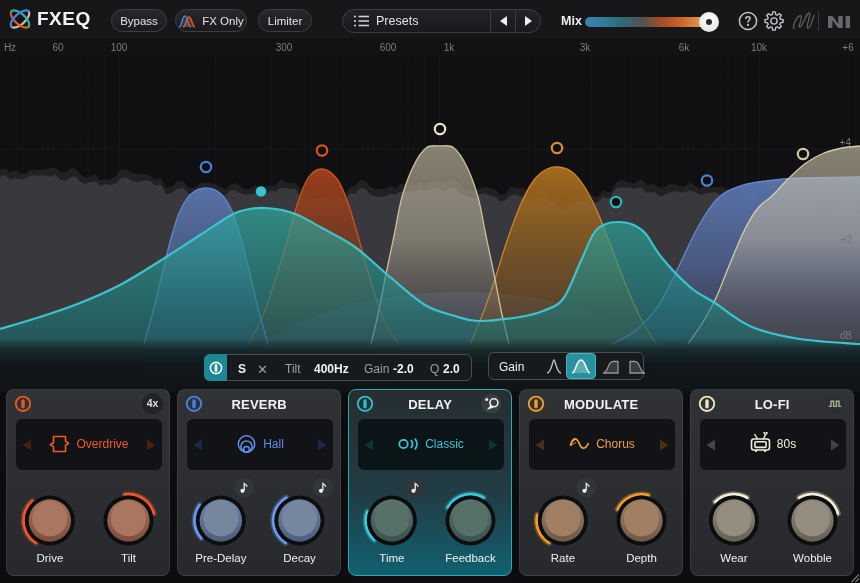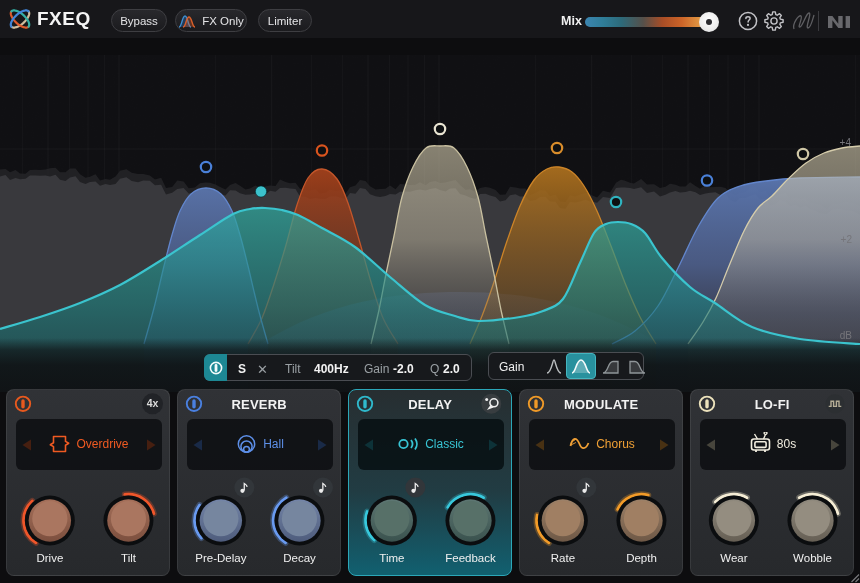--- a/index.html
+++ b/index.html
@@ -63,20 +63,47 @@
 <path d="M4.45,19.70L3.94,18.79L3.77,17.63L3.96,16.25L4.50,14.71L5.36,13.06L6.51,11.37L7.92,9.71L9.52,8.14L11.25,6.71L13.06,5.49L14.85,4.51L16.58,3.83L18.17,3.45L19.56,3.41L20.70,3.70L21.55,4.30" stroke="#4285d8"></path>
 </g>
       </svg>
 <div id="brand">FXEQ</div>
 <div class="pill" style="left:111px;width:56px">Bypass</div>
 <div class="pill" style="left:175px;width:72px"><svg width="18" height="14" viewBox="0 0 18 14" style="margin-right:6px">
 <path d="M1,13 C4,13 4,2 7,2 C10,2 10,13 13,13" fill="rgba(40,110,190,0.35)" stroke="#3f8fd0" stroke-width="1.4"></path>
 <path d="M5,13 C8,13 8,3 11,3 C14,3 14,13 17,13" fill="rgba(210,90,40,0.35)" stroke="#d95f2a" stroke-width="1.4"></path>
 </svg>FX Only</div>
 <div class="pill" style="left:258px;width:54px">Limiter</div>
+<div id="presets">
+ <svg width="15" height="12" viewBox="0 0 15 12" style="margin:0 7px 0 11px">
+  <g stroke="#cfcfcf" stroke-width="1.6">
+            <line x1="4.5" y1="1.5" x2="15" y2="1.5"></line>
+            <line x1="4.5" y1="6" x2="15" y2="6"></line>
+            <line x1="4.5" y1="10.5" x2="15" y2="10.5"></line>
+          </g>
+  <g fill="#cfcfcf">
+            <circle cx="1" cy="1.5" r="1.1"></circle>
+            <circle cx="1" cy="6" r="1.1"></circle>
+            <circle cx="1" cy="10.5" r="1.1"></circle>
+          </g>
+ </svg>
+        <span>Presets</span>
+ <div id="parrows">
+  <div class="pa" style="border-left:1px solid #3c3c40">
+            <svg width="11" height="12" viewBox="0 0 11 12">
+              <path d="M9,1 L2,6 L9,11 Z" fill="#efefef"></path>
+            </svg>
+          </div>
+  <div class="pa" style="border-left:1px solid #3c3c40">
+            <svg width="11" height="12" viewBox="0 0 11 12">
+              <path d="M2,1 L9,6 L2,11 Z" fill="#efefef"></path>
+            </svg>
+          </div>
+ </div>
+</div>
 <div id="mixlab">Mix</div>
 <div id="mixtrack"></div>
 <div id="mixknob"></div>
 <svg width="20" height="20" viewBox="-10 -10 20 20" style="position:absolute;left:738px;top:11px">
  <circle r="8.6" fill="none" stroke="#c2c2c6" stroke-width="1.5"></circle>
  <path d="M-2.1,-2.6 C-2.1,-4.8 2.1,-4.8 2.1,-2.6 C2.1,-1 0.1,-0.9 0.1,0.9" fill="none" stroke="#c2c2c6" stroke-width="1.5" stroke-linecap="round"></path>
  <circle cy="3.9" r="1.1" fill="#c2c2c6"></circle>
 </svg>
 <svg width="22" height="22" viewBox="-11 -11 22 22" style="position:absolute;left:763px;top:10px">
 <path d="M-2.47,-6.12 L-1.82,-6.34 L-1.28,-9.11 L1.28,-9.11 L1.82,-6.34 L2.47,-6.12 L2.58,-6.08 L3.20,-5.77 L5.54,-7.35 L7.35,-5.54 L5.77,-3.20 L6.08,-2.58 L6.12,-2.47 L6.34,-1.82 L9.11,-1.28 L9.11,1.28 L6.34,1.82 L6.12,2.47 L6.08,2.58 L5.77,3.20 L7.35,5.54 L5.54,7.35 L3.20,5.77 L2.58,6.08 L2.47,6.12 L1.82,6.34 L1.28,9.11 L-1.28,9.11 L-1.82,6.34 L-2.47,6.12 L-2.58,6.08 L-3.20,5.77 L-5.54,7.35 L-7.35,5.54 L-5.77,3.20 L-6.08,2.58 L-6.12,2.47 L-6.34,1.82 L-9.11,1.28 L-9.11,-1.28 L-6.34,-1.82 L-6.12,-2.47 L-6.08,-2.58 L-5.77,-3.20 L-7.35,-5.54 L-5.54,-7.35 L-3.20,-5.77 L-2.58,-6.08 Z" fill="none" stroke="#c2c2c6" stroke-width="1.4" stroke-linejoin="round"></path>
@@ -84,20 +111,32 @@
 </svg>
       <svg width="26" height="22" viewBox="0 0 26 22" style="position:absolute;left:791px;top:10px;opacity:0.55">
 <path d="M3,19 C1,14 8,4 10,6 C12,8 6,18 9,17 C12,16 15,3 18,3 C21,3 14,18 17,18 C20,18 22,8 23,5" fill="none" stroke="#9a9a9e" stroke-width="1.3"></path>
 </svg>
 <div id="tdiv"></div>
 <svg width="22" height="12" viewBox="0 0 24 13" style="position:absolute;left:828px;top:16px">
 <path d="M0,13 L0,0 L4.8,0 L11.2,8.5 L11.2,0 L16,0 L16,13 L11.2,13 L4.8,4.5 L4.8,13 Z" fill="#68686c"></path>
 <rect x="19.2" y="0" width="4.8" height="13" fill="#68686c"></rect>
 </svg>
 </div>
+<div id="freqrow">
+      <span style="left:10px">Hz</span>
+      <span style="left:58px">60</span>
+      <span style="left:119px">100</span>
+      <span style="left:284px">300</span>
+      <span style="left:388px">600</span>
+      <span style="left:449px">1k</span>
+      <span style="left:585px">3k</span>
+      <span style="left:684px">6k</span>
+      <span style="left:759px">10k</span>
+      <span style="left:848px">+6</span>
+    </div>
 <svg id="graph" width="860" height="337" viewBox="0 55 860 337">
 
 <defs>
         <linearGradient id="kb_aa7660" x1="0" y1="0" x2="0" y2="1">
     <stop offset="0" stop-color="#a5705a"></stop>
           <stop offset="1" stop-color="#7c4f3e"></stop>
         </linearGradient>
         <linearGradient id="kb_76869f" x1="0" y1="0" x2="0" y2="1">
     <stop offset="0" stop-color="#7485a8"></stop>
           <stop offset="1" stop-color="#4e5c7c"></stop>

